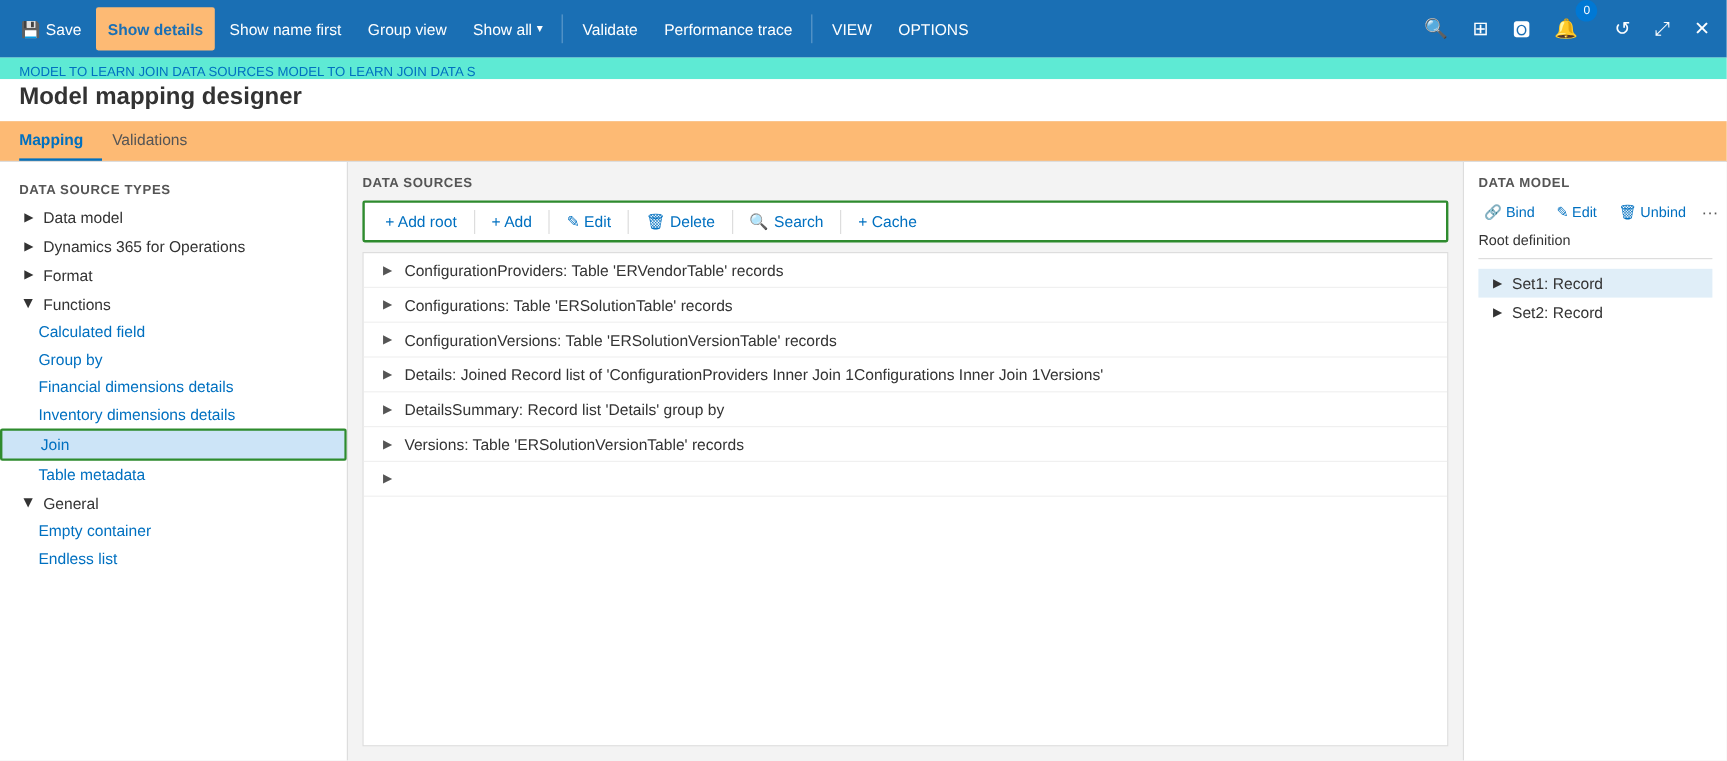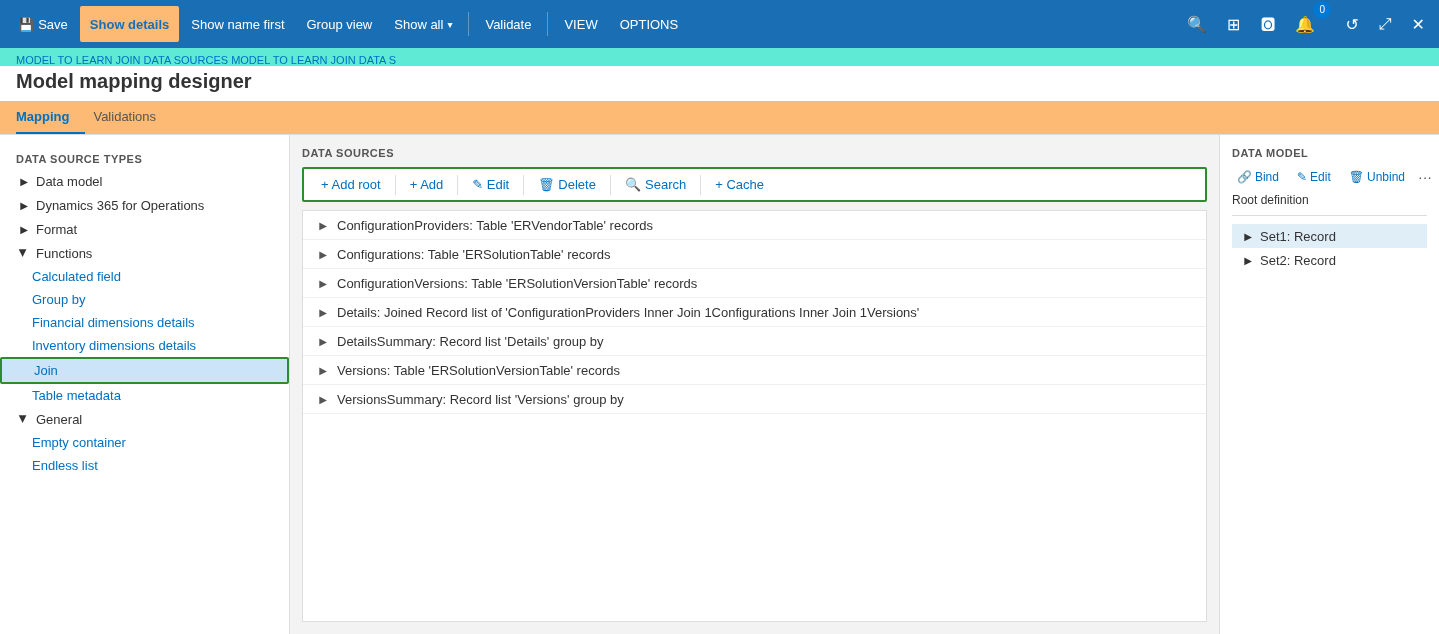--- a/index.html
+++ b/index.html
@@ -85,20 +85,23 @@
     <span>Group view</span>
   </button>
   <button class="toolbar-btn">
     <span>Show all</span>
     <span style="font-size:10px;">▾</span>
   </button>
   <div class="toolbar-separator"></div>
   <button class="toolbar-btn">
     <span>Validate</span>
   </button>
+  <button class="toolbar-btn">
+    <span>Performance trace</span>
+  </button>
   <div class="toolbar-separator"></div>
   <button class="toolbar-btn">
     <span>VIEW</span>
   </button>
   <button class="toolbar-btn">
     <span>OPTIONS</span>
   </button>
   <div class="toolbar-right">
     <button class="toolbar-icon-btn">🔍</button>
     <button class="toolbar-icon-btn">⊞</button>
@@ -237,21 +240,20 @@
       <div class="ds-item">
         <span class="ds-item-chevron">▶</span>
         <span>DetailsSummary: Record list 'Details' group by</span>
       </div>
       <div class="ds-item">
         <span class="ds-item-chevron">▶</span>
         <span>Versions: Table 'ERSolutionVersionTable' records</span>
       </div>
       <div class="ds-item">
         <span class="ds-item-chevron">▶</span>
-        <span>VersionsSummary: Record list 'Versions' group by</span>
       </div>
     </div>
   </div>
 
   <div class="right-panel">
     <div class="right-header">
       <span>DATA MODEL</span>
     </div>
     <div class="right-toolbar">
       <button class="right-btn">

